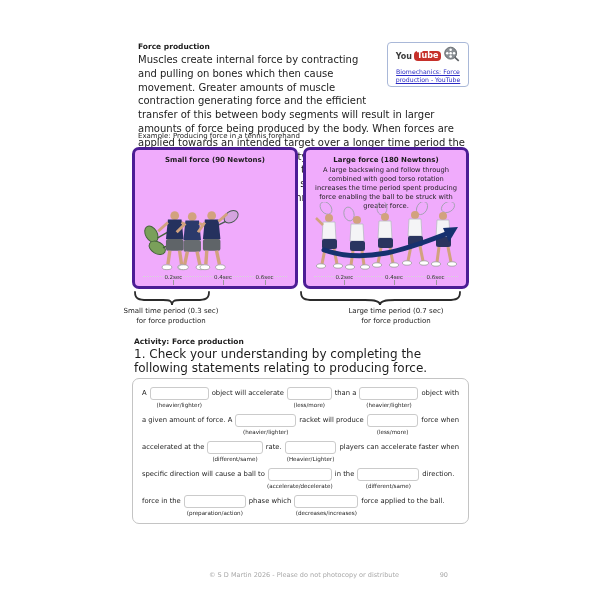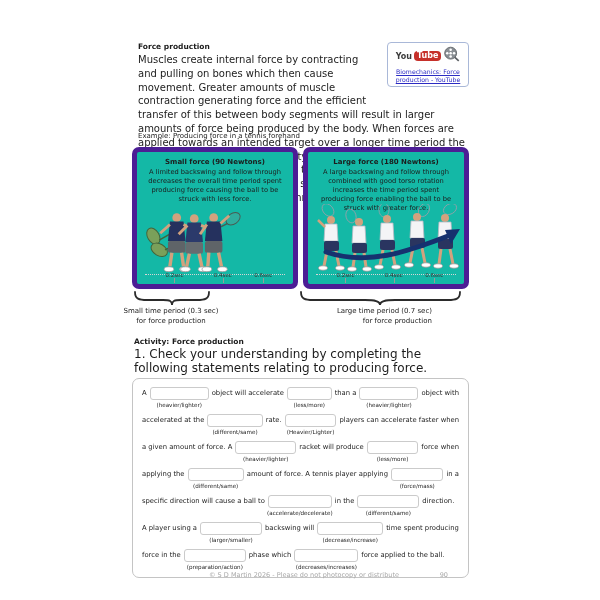--- a/index.html
+++ b/index.html
@@ -16,22 +16,22 @@
   .yt-logo{display:flex;align-items:center;justify-content:center;gap:2px;margin-bottom:2px;}
   .yt-you{font-size:8px;font-weight:bold;color:#3a3a3a;}
   .yt-tube{font-size:8px;font-weight:bold;color:#fff;background:#c6302a;border-radius:4px;
            padding:0 3px 1px;}
   .yt-link{font-size:6.2px;color:#2b2bc4;text-decoration:underline;line-height:1.3;display:block;}
 
   .example-line{font-size:7px;height:12px;margin:4px 0 3px 6px;}
 
   
   .cmp-row{display:flex;gap:5px;}
-  .cmp-box{flex:1;height:142px;border:5px solid #4c1d95;border-radius:7px;
-           position:relative;padding-top:6px;background:#14b8a6;box-sizing:border-box;}
+  .cmp-box{flex:1;height:142px;border:3px solid #4c1d95;border-radius:7px;
+           position:relative;padding-top:6px;background:#f0abfc;box-sizing:border-box;}
   .cmp-title{font-size:7px;font-weight:bold;text-align:center;}
   .cmp-body{font-size:6.7px;line-height:1.35;text-align:center;padding:2px 8px 0;}
   .cmp-img{position:absolute;}
   .tick-base{position:absolute;left:8px;right:8px;bottom:9px;border-bottom:1px dotted #d5d5d5;}
   .tick{position:absolute;bottom:6px;transform:translateX(-50%);font-size:5.5px;color:#333;}
   .tickmark{position:absolute;bottom:1px;width:1px;height:5px;background:#9a9a9a;}
 
   
   .brace-row{position:relative;height:46px;}
   .brace{position:absolute;top:2px;}
@@ -79,21 +79,20 @@
       </div>
       <div class="page-title">Force production</div>
       <p class="intro-text">Muscles create internal force by contracting and pulling on bones which then cause movement. Greater amounts of muscle contraction generating force and the efficient transfer of this between body segments will result in larger amounts of force being produced by the body. When forces are applied towards an intended target over a longer time period the object will gain increased velocity and accuracy. In many sporting movements, players extend the time they apply force through by using a greater number of body segments through the preparation, action and follow through phases of movement.</p>
     </div>
 
     <div class="example-line">Example: Producing force in a tennis forehand</div>
 
     <div class="cmp-row">
       <div class="cmp-box">
         <div class="cmp-title">Small force (90 Newtons)</div>
-        <div class="cmp-body">A limited backswing and follow through decreases the overall time period spent producing force causing the ball to be struck with less force.</div>
         <div class="cmp-img" style="left:6px;top:55px;">
           <svg width="118" height="70" viewBox="0 0 120 72">
 
             <ellipse cx="10" cy="30" rx="6" ry="9" transform="rotate(-30 10 30)" fill="#7aa05a" stroke="#44633a" stroke-width="1"></ellipse>
             <ellipse cx="16" cy="44" rx="6" ry="9" transform="rotate(-60 16 44)" fill="#7aa05a" stroke="#44633a" stroke-width="1"></ellipse>
             <line x1="16" y1="34" x2="30" y2="26" stroke="#44633a" stroke-width="1.5"></line>
             <line x1="22" y1="44" x2="36" y2="38" stroke="#44633a" stroke-width="1.5"></line>
 
             <ellipse cx="92" cy="12" rx="5.5" ry="8" transform="rotate(55 92 12)" fill="#7f8c86" fill-opacity="0.25" stroke="#4a5a52" stroke-width="1"></ellipse>
             <line x1="86" y1="17" x2="74" y2="23" stroke="#4a5a52" stroke-width="1.5"></line>
@@ -224,21 +223,21 @@
       <svg class="brace" style="left:1px;" width="78" height="16" viewBox="0 0 78 16">
         <path d="M2,1 C2,8 6,9 14,9 L30,9 C37,9 39,10 39,14 C39,10 41,9 48,9 L64,9 C72,9 76,8 76,1" fill="none" stroke="#2b2b2b" stroke-width="1.8" stroke-linecap="round"></path>
       </svg>
       <svg class="brace" style="left:167px;" width="163" height="16" viewBox="0 0 163 16">
         <path d="M2,1 C2,8 6,9 14,9 L66,9 C76,9 81,10 81,14 C81,10 86,9 96,9 L149,9 C157,9 161,8 161,1" fill="none" stroke="#2b2b2b" stroke-width="1.8" stroke-linecap="round"></path>
       </svg>
       <div class="caption" style="left:-18px;width:114px;">
         <span>Small time period (0.3 sec)</span><br>
         <span>for force production</span>
       </div>
-      <div class="caption" style="left:180px;width:120px;text-align:right;">
+      <div class="caption" style="left:204px;width:120px;">
         <span>Large time period (0.7 sec)</span><br>
         <span>for force production</span>
       </div>
     </div>
 
     <div class="activity-head">Activity: Force production</div>
     <div class="activity-instr">1. Check your understanding by completing the following statements relating to producing force.</div>
     <div class="activity-box">
       <div>
           <div class="act-row">
@@ -253,83 +252,57 @@
               <div class="hint">(less/more)</div>
             </div>
             <span class="seg-text">than a</span>
             <div class="blank-wrap" style="flex-basis: 66px;">
               <div class="blank"></div>
               <div class="hint">(heavier/lighter)</div>
             </div>
             <span class="seg-text">object with</span>
           </div>
           <div class="act-row">
+            <span class="seg-text">a given amount of force. A</span>
+            <div class="blank-wrap" style="flex-basis: 66px;">
+              <div class="blank"></div>
+              <div class="hint">(heavier/lighter)</div>
+            </div>
+            <span class="seg-text">racket will produce</span>
+            <div class="blank-wrap" style="flex-basis: 56px;">
+              <div class="blank"></div>
+              <div class="hint">(less/more)</div>
+            </div>
+            <span class="seg-text">force when</span>
+          </div>
+          <div class="act-row">
             <span class="seg-text">accelerated at the</span>
             <div class="blank-wrap" style="flex-basis: 62px;">
               <div class="blank"></div>
               <div class="hint">(different/same)</div>
             </div>
             <span class="seg-text">rate.</span>
             <div class="blank-wrap" style="flex-basis: 58px;">
               <div class="blank"></div>
               <div class="hint">(Heavier/Lighter)</div>
             </div>
             <span class="seg-text">players can accelerate faster when</span>
           </div>
           <div class="act-row">
-            <span class="seg-text">a given amount of force. A</span>
-            <div class="blank-wrap" style="flex-basis: 66px;">
-              <div class="blank"></div>
-              <div class="hint">(heavier/lighter)</div>
-            </div>
-            <span class="seg-text">racket will produce</span>
-            <div class="blank-wrap" style="flex-basis: 56px;">
-              <div class="blank"></div>
-              <div class="hint">(less/more)</div>
-            </div>
-            <span class="seg-text">force when</span>
-          </div>
-          <div class="act-row">
-            <span class="seg-text">applying the</span>
-            <div class="blank-wrap" style="flex-basis: 60px;">
-              <div class="blank"></div>
-              <div class="hint">(different/same)</div>
-            </div>
-            <span class="seg-text">amount of force. A tennis player applying</span>
-            <div class="blank-wrap" style="flex-basis: 56px;">
-              <div class="blank"></div>
-              <div class="hint">(force/mass)</div>
-            </div>
-            <span class="seg-text">in a</span>
-          </div>
-          <div class="act-row">
             <span class="seg-text">specific direction will cause a ball to</span>
             <div class="blank-wrap" style="flex-basis: 64px;">
               <div class="blank"></div>
               <div class="hint">(accelerate/decelerate)</div>
             </div>
             <span class="seg-text">in the</span>
             <div class="blank-wrap" style="flex-basis: 62px;">
               <div class="blank"></div>
               <div class="hint">(different/same)</div>
             </div>
             <span class="seg-text">direction.</span>
-          </div>
-          <div class="act-row">
-            <span class="seg-text">A player using a</span>
-            <div class="blank-wrap" style="flex-basis: 62px;">
-              <div class="blank"></div>
-              <div class="hint">(larger/smaller)</div>
-            </div>
-            <span class="seg-text">backswing will</span>
-            <div class="blank-wrap" style="flex-basis: 66px;">
-              <div class="blank"></div>
-              <div class="hint">(decrease/increase)</div>
-            </div>
-            <span class="seg-text">time spent producing</span>
           </div>
           <div class="act-row">
             <span class="seg-text">force in the</span>
             <div class="blank-wrap" style="flex-basis: 62px;">
               <div class="blank"></div>
               <div class="hint">(preparation/action)</div>
             </div>
             <span class="seg-text">phase which</span>
             <div class="blank-wrap" style="flex-basis: 64px;">
               <div class="blank"></div>

